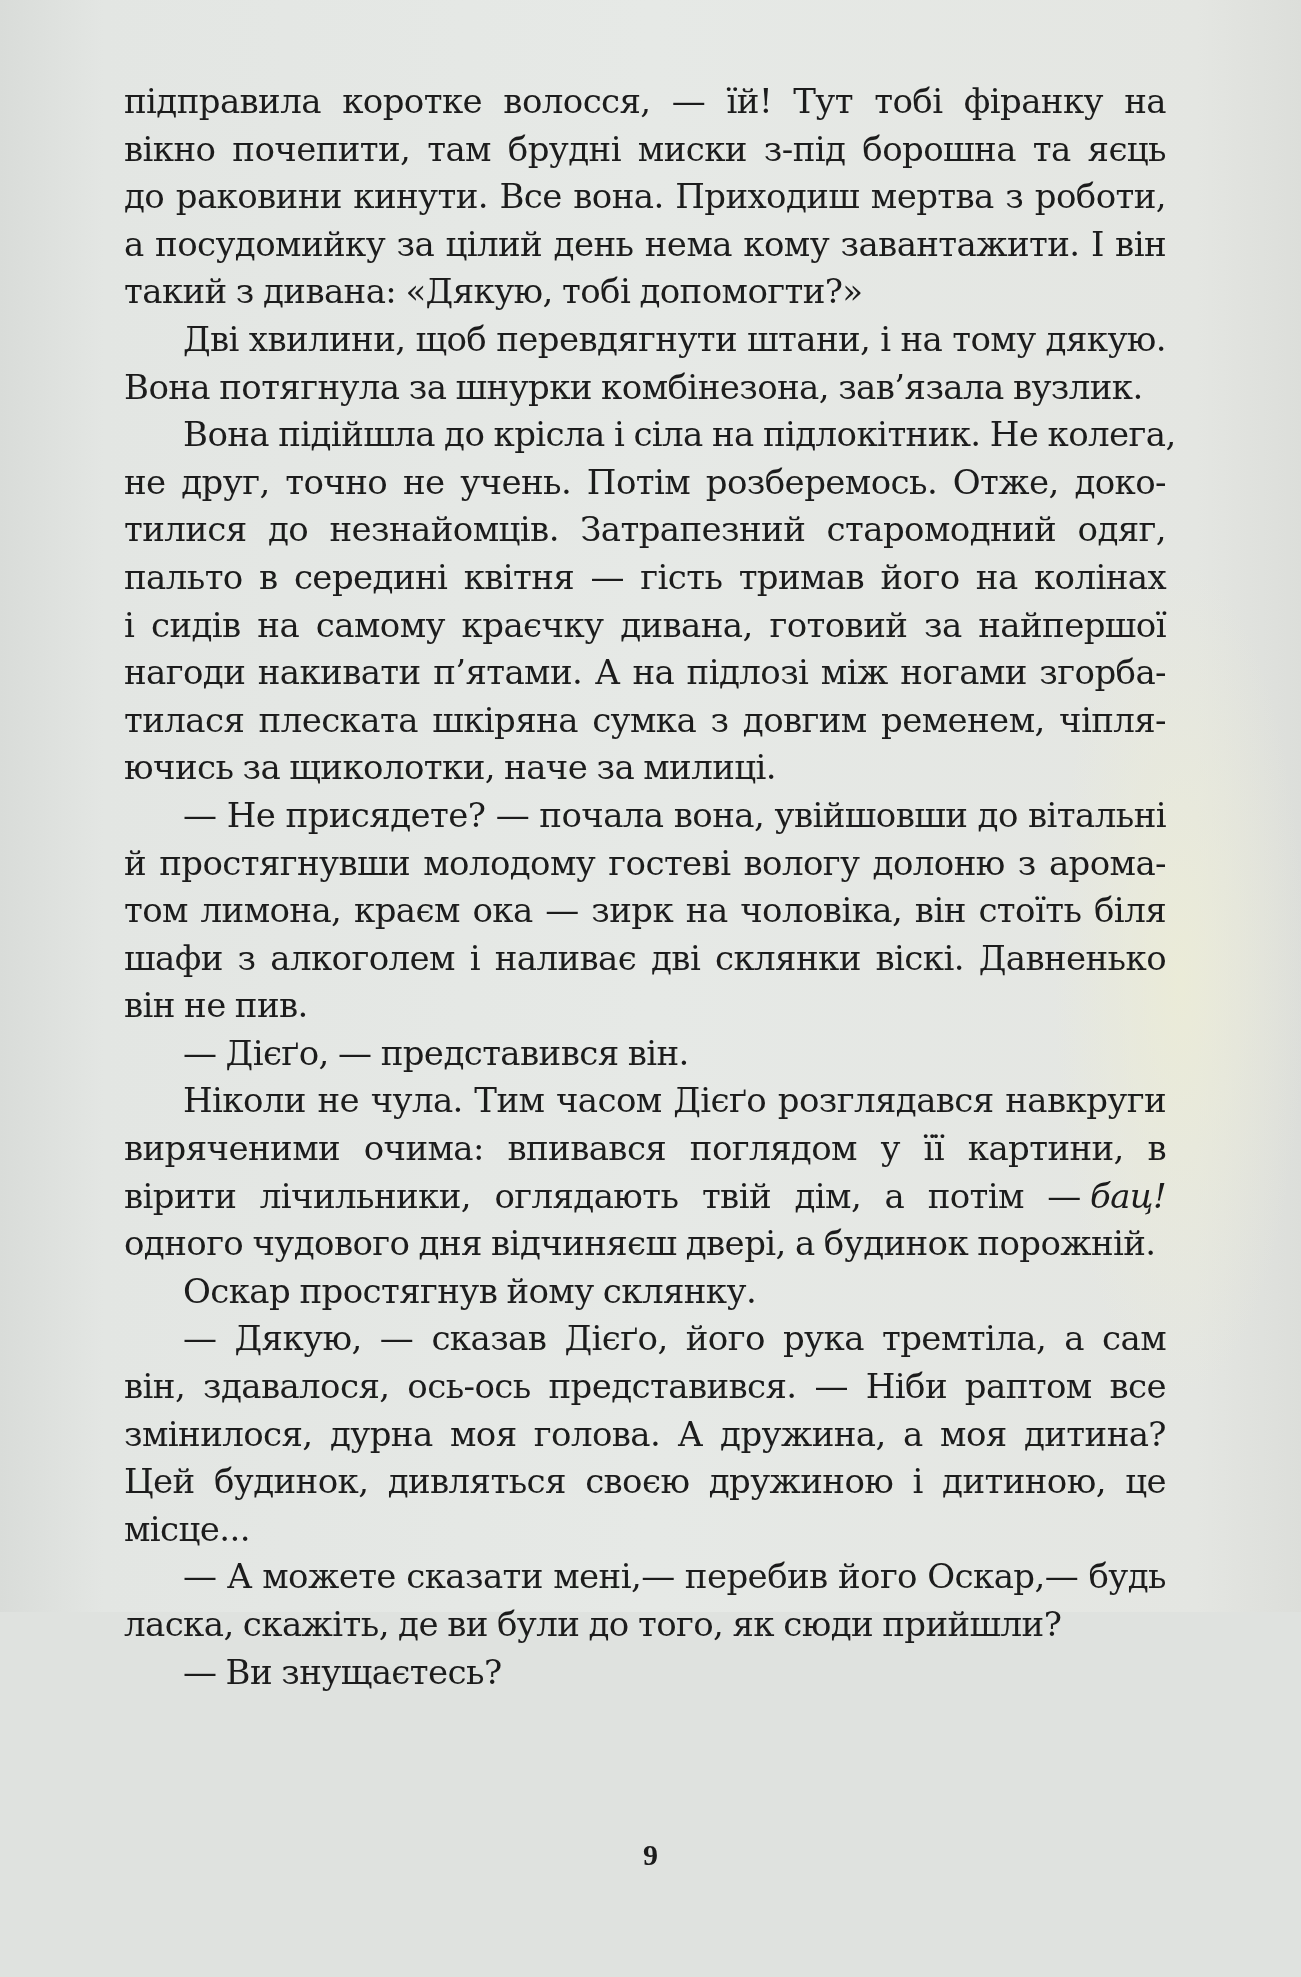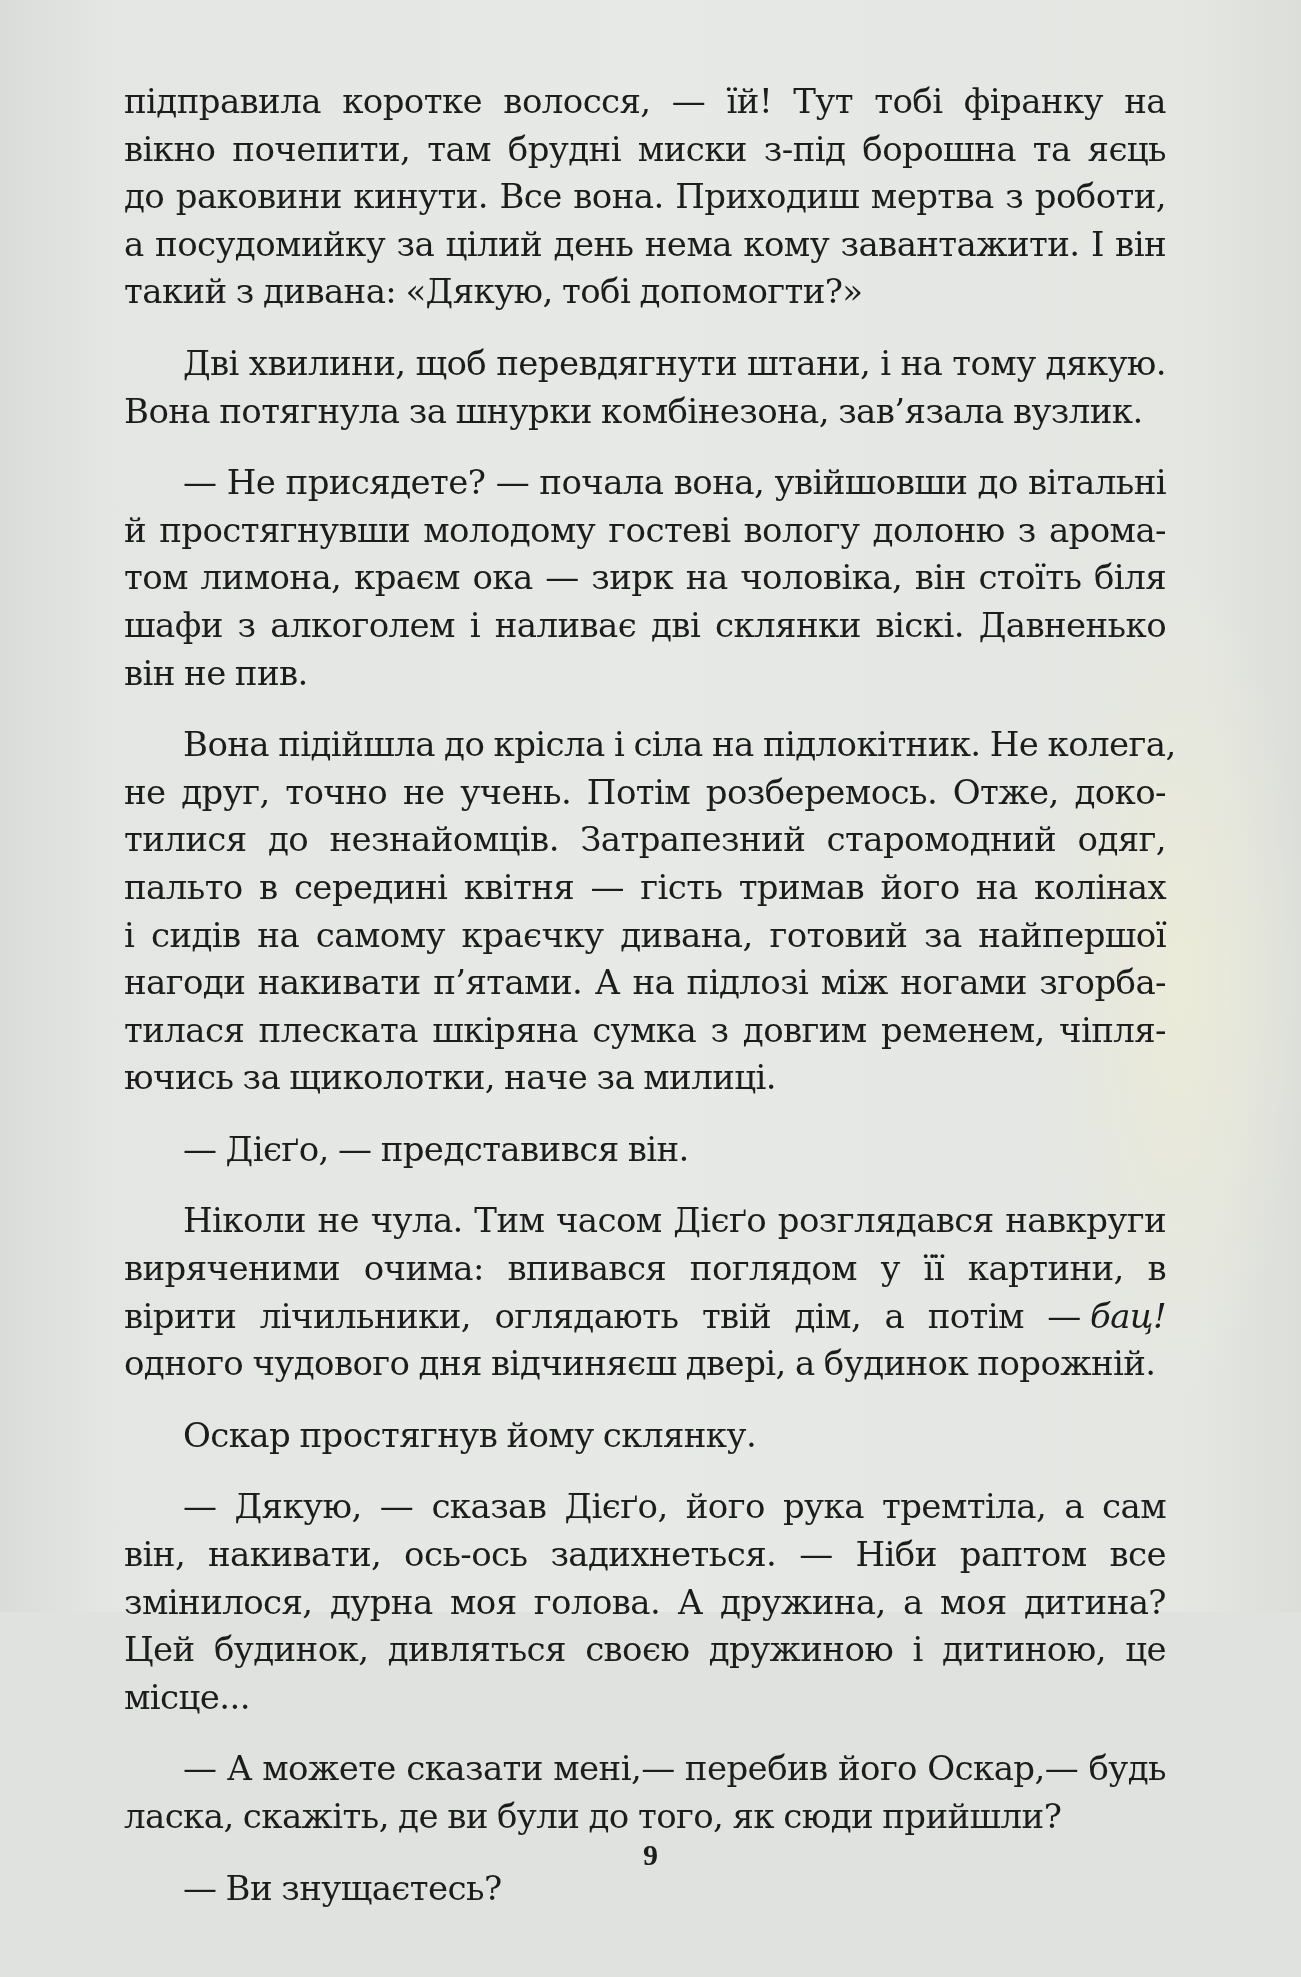--- a/index.html
+++ b/index.html
@@ -38,21 +38,20 @@
       white-space: nowrap;
       text-align: justify;
       text-align-last: justify;
       height: 47.6px;
     }
     .line.last {
       text-align-last: left;
     }
     .line.indent {
       padding-left: 59px;
-      margin-top: 24px;
     }
     .italic {
       font-style: italic;
     }
     .page-number {
       position: absolute;
       left: 0;
       width: 1301px;
       top: 1838px;
       text-align: center;
@@ -75,36 +74,36 @@
       <span class="line">а посудомийку за цілий день нема кому завантажити. І він</span>
       <span class="line last">такий з дивана: «Дякую, тобі допомогти?»</span>
     </div>
 
     <div>
       <span class="line indent">Дві хвилини, щоб перевдягнути штани, і на тому дякую.</span>
       <span class="line last">Вона потягнула за шнурки комбінезона, зав’язала вузлик.</span>
     </div>
 
     <div>
-      <span class="line indent">— Не присядете? — почала вона, увійшовши до вітальні</span>
-      <span class="line">й простягнувши молодому гостеві вологу долоню з арома-</span>
-      <span class="line">том лимона, краєм ока — зирк на чоловіка, він стоїть біля</span>
-      <span class="line">шафи з алкоголем і наливає дві склянки віскі. Давненько</span>
-      <span class="line last">він не пив.</span>
-    </div>
-
-    <div>
       <span class="line indent">Вона підійшла до крісла і сіла на підлокітник. Не колега,</span>
       <span class="line">не друг, точно не учень. Потім розберемось. Отже, доко-</span>
       <span class="line">тилися до незнайомців. Затрапезний старомодний одяг,</span>
       <span class="line">пальто в середині квітня — гість тримав його на колінах</span>
       <span class="line">і сидів на самому краєчку дивана, готовий за найпершої</span>
       <span class="line">нагоди накивати п’ятами. А на підлозі між ногами згорба-</span>
       <span class="line">тилася плескатa шкіряна сумка з довгим ременем, чіпля-</span>
       <span class="line last">ючись за щиколотки, наче за милиці.</span>
+    </div>
+
+    <div>
+      <span class="line indent">— Не присядете? — почала вона, увійшовши до вітальні</span>
+      <span class="line">й простягнувши молодому гостеві вологу долоню з арома-</span>
+      <span class="line">том лимона, краєм ока — зирк на чоловіка, він стоїть біля</span>
+      <span class="line">шафи з алкоголем і наливає дві склянки віскі. Давненько</span>
+      <span class="line last">він не пив.</span>
     </div>
 
     <div>
       <span class="line indent last">— Дієґо, — представився він.</span>
     </div>
 
     <div>
       <span class="line indent">Ніколи не чула. Тим часом Дієґо розглядався навкруги</span>
       <span class="line">виряченими очима: впивався поглядом у її картини, в</span>
       <span class="line" style="display:flex;justify-content:flex-start;">
@@ -113,21 +112,21 @@
       </span>
       <span class="line last">одного чудового дня відчиняєш двері, а будинок порожній.</span>
     </div>
 
     <div>
       <span class="line indent last">Оскар простягнув йому склянку.</span>
     </div>
 
     <div>
       <span class="line indent">— Дякую, — сказав Дієґо, його рука тремтіла, а сам</span>
-      <span class="line">він, накивати, ось-ось задихнеться. — Ніби раптом все</span>
+      <span class="line">він, здавалося, ось-ось представився. — Ніби раптом все</span>
       <span class="line">змінилося, дурна моя голова. А дружина, а моя дитина?</span>
       <span class="line">Цей будинок, дивляться своєю дружиною і дитиною, це</span>
       <span class="line last">місце...</span>
     </div>
 
     <div>
       <span class="line indent">— А можете сказати мені,— перебив його Оскар,— будь</span>
       <span class="line last">ласка, скажіть, де ви були до того, як сюди прийшли?</span>
     </div>
 

